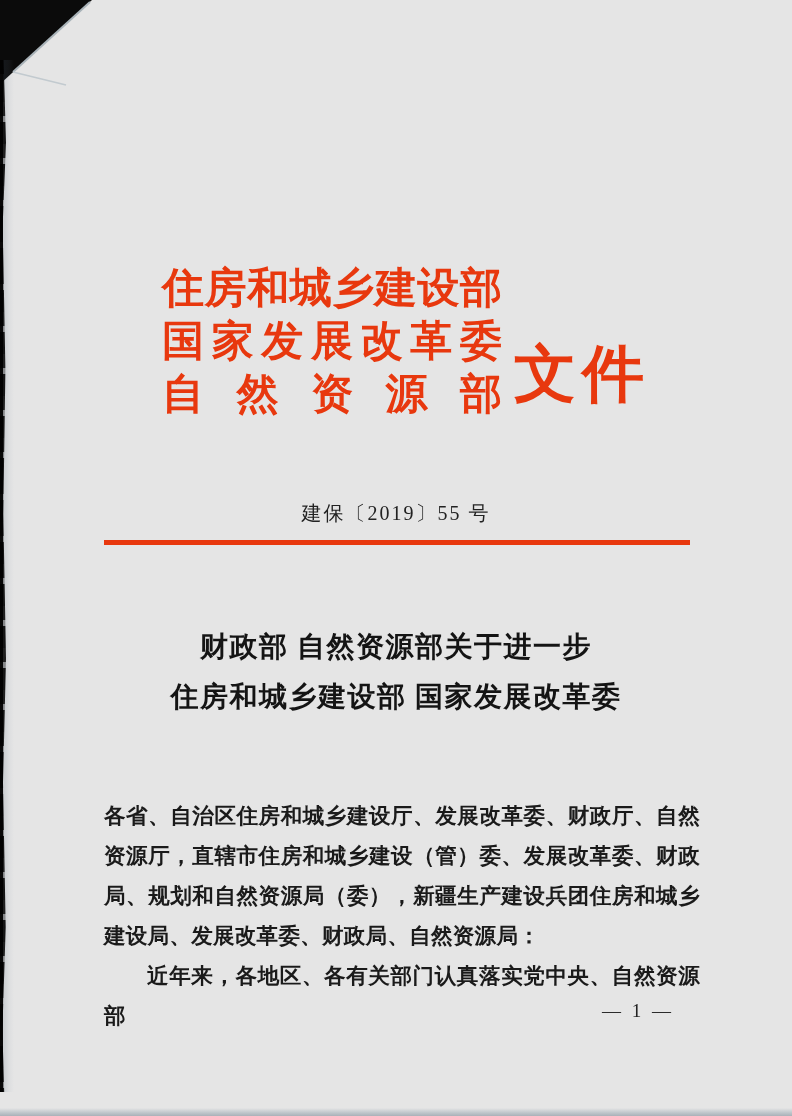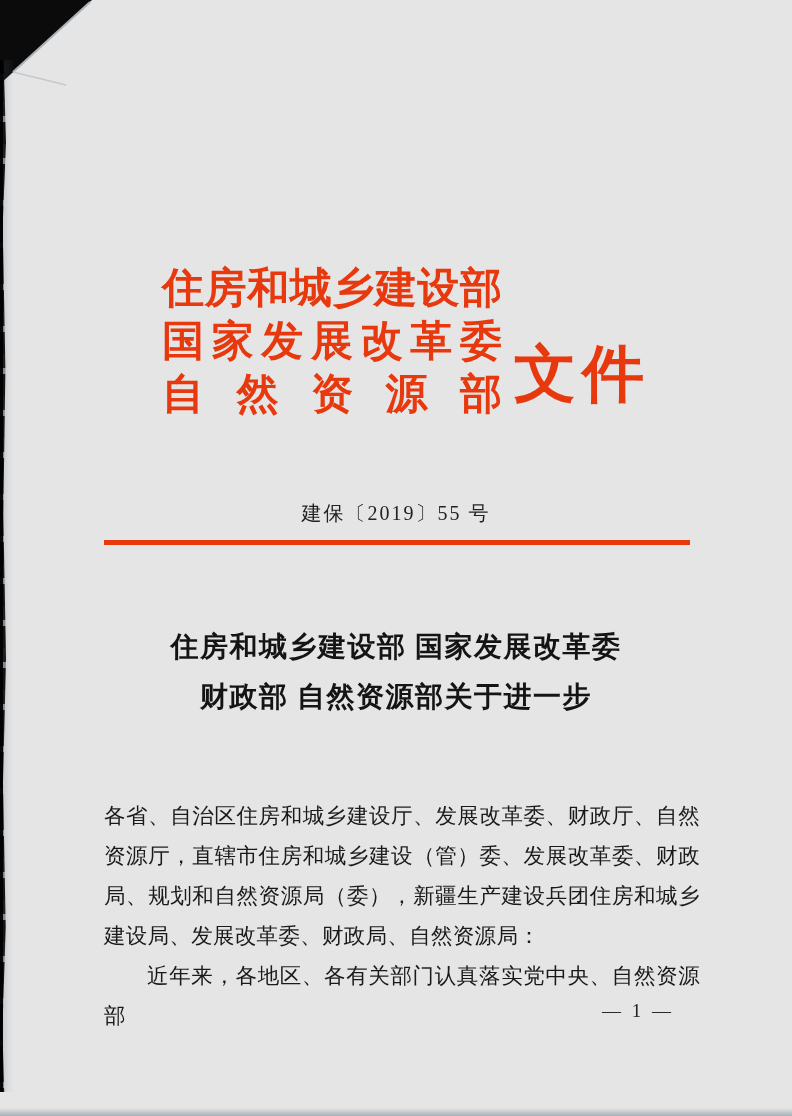--- a/index.html
+++ b/index.html
@@ -80,20 +80,21 @@
   
   .body-text{
     position:absolute;left:104px;top:796px;width:596px;
     font-size:21.5px;line-height:40px;
     color:#1a1a1a;
     letter-spacing:0.3px;
   }
   .para{
     text-align:justify;
     text-justify:inter-character;
+    font-weight:bold;
   }
   .para.indent{text-indent:2em;}
 
   .page-number{
     position:absolute;right:118px;top:1000px;
     font-size:19px;letter-spacing:3px;
     color:#222;
     white-space:nowrap;
   }
 </style>
@@ -116,22 +117,22 @@
     <div class="agency-line">国家发展改革委</div>
     <div class="agency-line">自然资源部</div>
   </div>
   <div class="doc-label">文件</div>
 
   <div class="doc-number">建保〔2019〕55 号</div>
 
   <div class="red-divider"></div>
 
   <div class="doc-title">
+    <div>财政部 自然资源部关于进一步</div>
     <div>住房和城乡建设部 国家发展改革委</div>
-    <div>财政部 自然资源部关于进一步</div>
   </div>
 
   <div class="body-text">
     <div class="para">各省、自治区住房和城乡建设厅、发展改革委、财政厅、自然资源厅，直辖市住房和城乡建设（管）委、发展改革委、财政局、规划和自然资源局（委），新疆生产建设兵团住房和城乡建设局、发展改革委、财政局、自然资源局：</div>
     <div class="para indent">近年来，各地区、各有关部门认真落实党中央、自然资源部</div>
   </div>
 
   <div class="page-number">— 1 —</div>
 
 </div>

